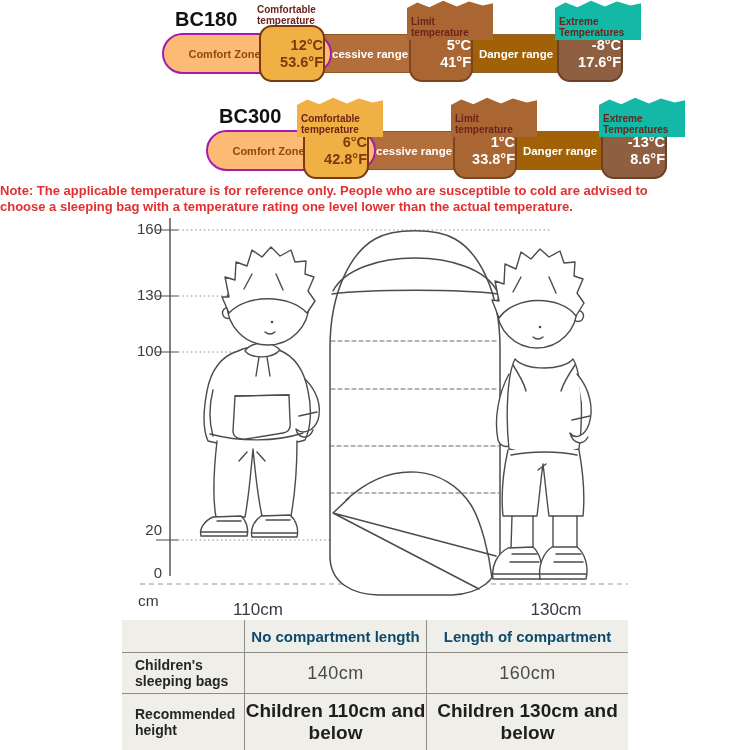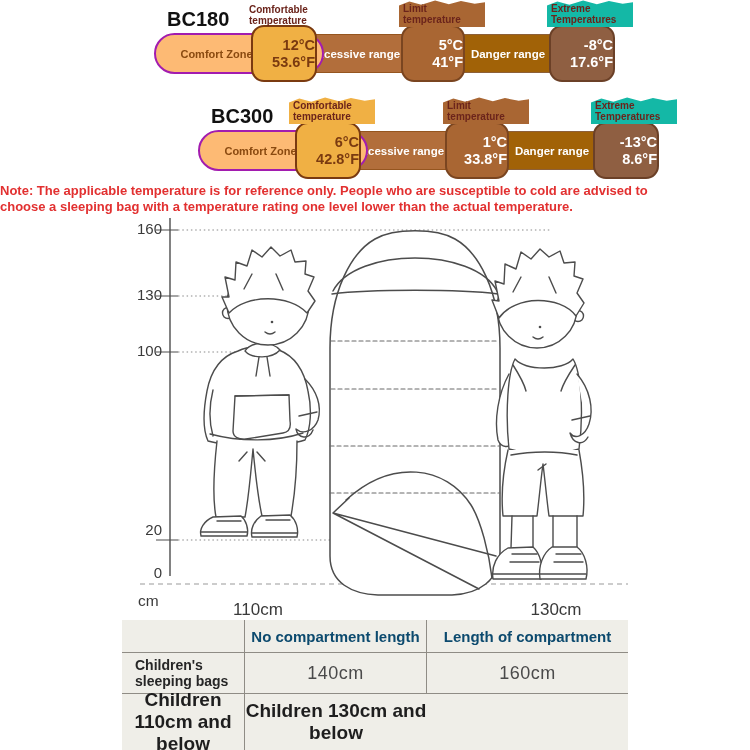--- a/index.html
+++ b/index.html
@@ -1,21 +1,21 @@
 <!DOCTYPE html>
 <html><head>
 <meta charset="utf-8">
 <style>
   html,body{margin:0;padding:0;background:#fff;}
   body{width:750px;height:750px;position:relative;overflow:hidden;
        font-family:"Liberation Sans",sans-serif;}
   .page{position:absolute;inset:0;}
 
   
-  .temp-row{position:absolute;left:4px;width:652px;height:92px;}
+  .temp-row{position:absolute;left:12px;width:652px;height:92px;}
   .row-bc180{top:2px;} .row-bc300{top:99px;margin-left:44px;}
   .model-name{position:absolute;left:163px;top:6px;font-size:20px;font-weight:800;color:#111;}
   .bar{position:absolute;left:150px;top:31px;width:470px;height:41px;}
   .pill{position:absolute;left:0;top:0;width:170px;height:41px;background:#fdba74;
         border:2px solid #a21caf;border-radius:22px;z-index:1;box-sizing:border-box;
         display:flex;align-items:center;}
   .pill span{width:105px;text-align:center;font-size:11px;font-weight:700;color:#8A4A10;padding-left:8px;}
   .range{position:absolute;top:1px;height:39px;z-index:0;box-sizing:border-box;
          display:flex;align-items:center;justify-content:center;
          font-size:11.5px;font-weight:700;color:#fff;}
@@ -23,21 +23,21 @@
   .range.danger{left:298px;width:112px;background:#a16207;border:1.5px solid #8D6038;}
   .tempbox{position:absolute;top:-8px;height:57px;width:66px;border-radius:13px;z-index:2;
            box-sizing:border-box;display:flex;flex-direction:column;align-items:flex-end;
            justify-content:center;font-weight:700;font-size:14.5px;line-height:17px;border:2px solid;}
   .tempbox.comfortable{left:97px;background:#F0B044;border-color:#7A3A10;color:#7A3A10;}
   .tempbox.limit{left:247px;width:64px;background:#A96633;border-color:#7A4520;color:#fff;}
   .tempbox.extreme{left:395px;background:#8F5F42;border-color:#6B4027;color:#fff;}
   .box-label{position:absolute;top:-29px;width:78px;font-size:10px;line-height:11px;
              font-weight:700;color:#6B241B;text-align:left;z-index:3;}
   .lbl-comfortable{left:95px;} .lbl-limit{left:249px;} .lbl-extreme{left:397px;}
-  .torn{padding:3px 4px 2px 4px;top:-33px;margin-left:-4px;
+  .torn{padding:16px 4px 2px 4px;top:-33px;margin-left:-4px;
         clip-path:polygon(0 20%,12% 6%,26% 18%,42% 2%,58% 16%,72% 4%,88% 14%,100% 8%,100% 100%,0 100%);}
   .torn-orange{background:#F0B044;} .torn-brown{background:#A96633;} .torn-dark{background:#14b8a6;}
 
   
   .note{position:absolute;top:183px;left:0;width:750px;text-align:left;
         color:#E23030;font-size:13px;font-weight:700;line-height:16px;}
 
   
   .chart{position:absolute;left:125px;top:214px;width:515px;height:404px;}
   .chart text{font-family:"Liberation Sans",sans-serif;fill:#3a3a3a;}
@@ -207,17 +207,18 @@
 
   <div class="table-panel">
     <div class="tcell head vline hline"></div>
     <div class="tcell head vline hline">No compartment length</div>
     <div class="tcell head hline">Length of compartment</div>
 
     <div class="tcell rowlabel vline hline">Children's sleeping bags</div>
     <div class="tcell big vline hline">140cm</div>
     <div class="tcell big hline">160cm</div>
 
+    <div class="tcell rowlabel vline">Recommended height</div>
     <div class="tcell small vline">Children 110cm and below</div>
     <div class="tcell small">Children 130cm and below</div>
   </div>
 
 </div>
 
 </body></html>

